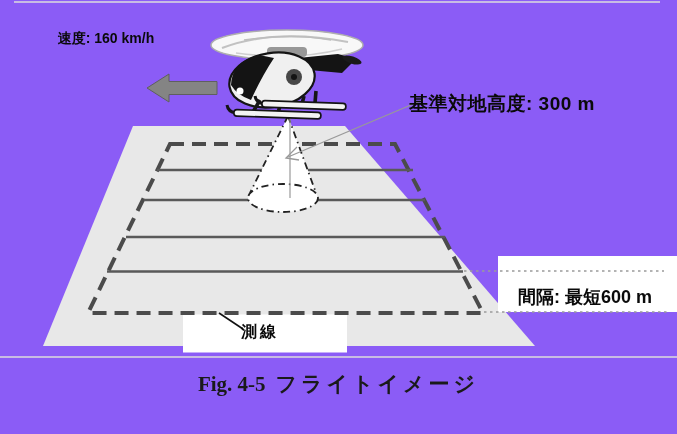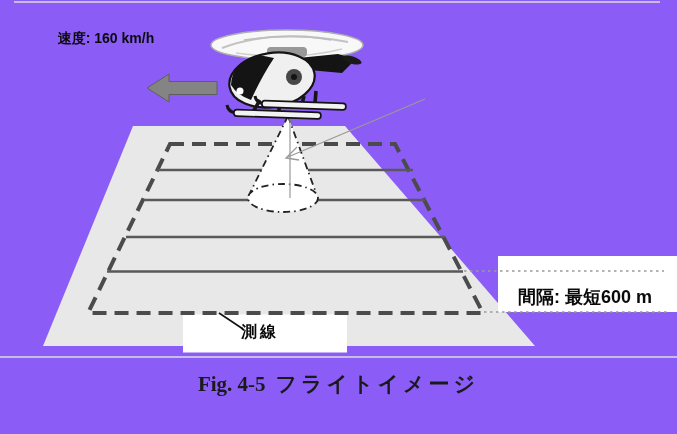--- a/index.html
+++ b/index.html
@@ -104,20 +104,21 @@
     </g>
 
     <line x1="14" y1="2" x2="660" y2="2" stroke-width="1.5" stroke="#dcdcdc"></line>
     <line x1="0" y1="357" x2="677" y2="357" stroke-width="1.5" stroke="#dcdcdc"></line>
   </svg>
 
   <div class="lbl speed">
     <div class="l1">速度: 160 km/h</div>
   </div>
 
+  <div class="lbl altitude">基準対地高度: 300 m</div>
 
   <div class="lbl spacing">間隔: 最短600 m</div>
 
   <div class="lbl sokusen">測線</div>
 
   <div class="caption">
     <span class="fig">Fig. 4-5</span><span class="title">フライトイメージ</span>
   </div>
 
 </div>

